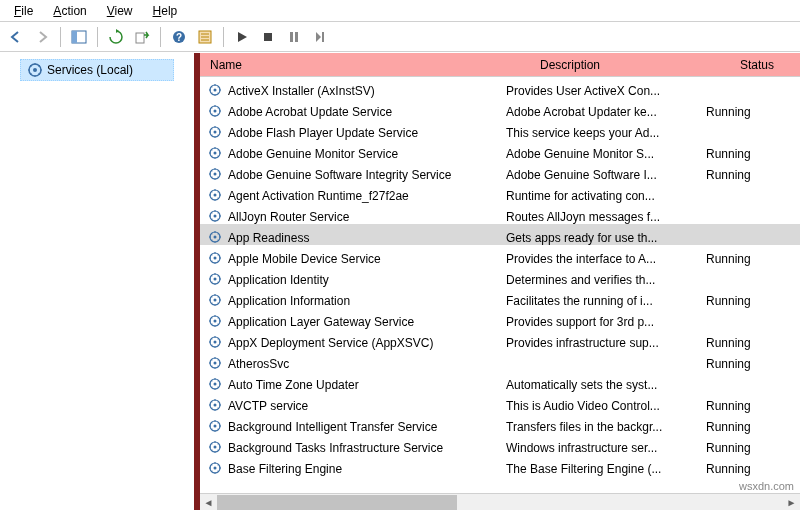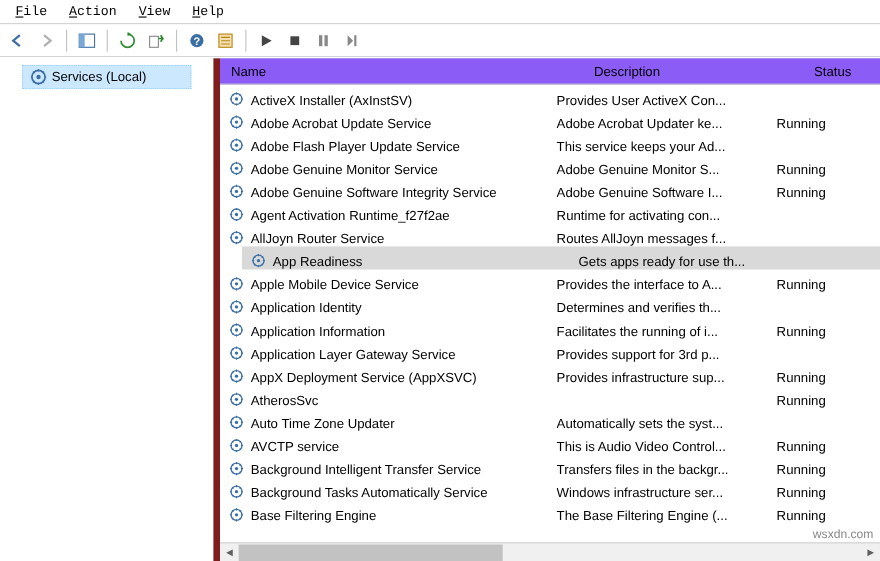--- a/index.html
+++ b/index.html
@@ -15,21 +15,20 @@
   .menubar {
     display: flex;
     align-items: center;
     padding: 2px 4px;
     border-bottom: 1px solid #d0d0d0;
     height: 22px;
   }
   .menubar-item {
     padding: 2px 10px;
     cursor: default;
-    font-family: Liberation Mono, monospace;
   }
   .menubar-item .u { text-decoration: underline; }
   .toolbar {
     display: flex;
     align-items: center;
     padding: 2px 4px;
     height: 30px;
     border-bottom: 1px solid #d0d0d0;
     gap: 2px;
   }
@@ -62,38 +61,38 @@
     flex: 1;
     display: flex;
     flex-direction: column;
     position: relative;
   }
   .list-header {
     display: flex;
     border-bottom: 1px solid #d0d0d0;
     height: 24px;
     align-items: center;
-    background: #8b5cf6;
+    background: #fca5a5;
   }
   .col-name { width: 300px; padding-left: 10px; }
   .col-desc { width: 200px; margin-left: 40px; }
   .col-status { width: 60px; }
   .list-body {
     flex: 1;
     overflow-y: scroll;
     overflow-x: hidden;
   }
   .list-row {
     display: flex;
     align-items: flex-end;
     height: 21px;
     padding-left: 6px;
     white-space: nowrap;
   }
-  .list-row.selected { background: #d9d9d9; margin-left: 20px; }
+  .list-row.selected { background: #d9d9d9; }
   .row-icon { width: 18px; display:flex; align-items:center; justify-content:center; }
   .row-name { width: 282px; overflow: hidden; text-overflow: ellipsis; padding-left:4px; }
   .row-desc { width: 200px; overflow: hidden; text-overflow: ellipsis; }
   .row-status { width: 60px; }
   .hscroll {
     height: 17px;
     background: #f0f0f0;
     border-top: 1px solid #d0d0d0;
     display:flex; align-items:center;
   }
@@ -421,21 +420,21 @@
           <span class="row-status">Running</span>
         </div>
         <div class="list-row">
           <span class="row-icon">
             <svg width="16" height="16">
               <circle cx="8" cy="8" r="5" fill="none" stroke="#3a6ea5" stroke-width="1.2"></circle>
               <circle cx="8" cy="8" r="1.5" fill="#3a6ea5"></circle>
               <path d="M8 2v2M8 12v2M2 8h2M12 8h2M4 4l1.2 1.2M10.8 10.8L12 12M4 12l1.2-1.2M10.8 5.2L12 4" stroke="#3a6ea5" stroke-width="1"></path>
             </svg>
           </span>
-          <span class="row-name">Background Tasks Automatically Service</span>
+          <span class="row-name">Background Tasks Infrastructure Service</span>
           <span class="row-desc">Windows infrastructure ser...</span>
           <span class="row-status">Running</span>
         </div>
         <div class="list-row">
           <span class="row-icon">
             <svg width="16" height="16">
               <circle cx="8" cy="8" r="5" fill="none" stroke="#3a6ea5" stroke-width="1.2"></circle>
               <circle cx="8" cy="8" r="1.5" fill="#3a6ea5"></circle>
               <path d="M8 2v2M8 12v2M2 8h2M12 8h2M4 4l1.2 1.2M10.8 10.8L12 12M4 12l1.2-1.2M10.8 5.2L12 4" stroke="#3a6ea5" stroke-width="1"></path>
             </svg>

